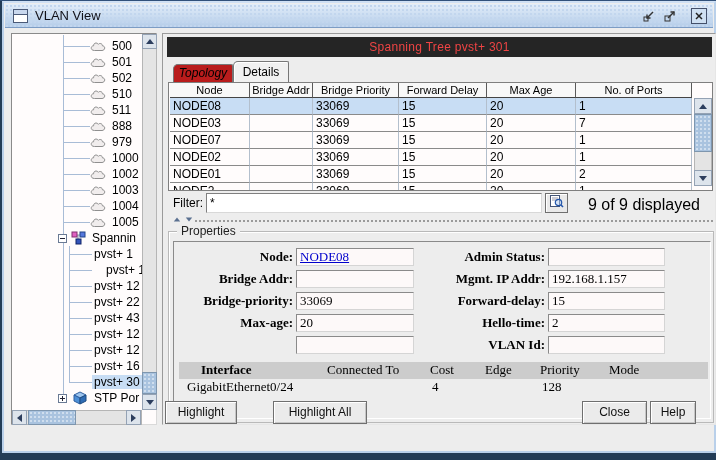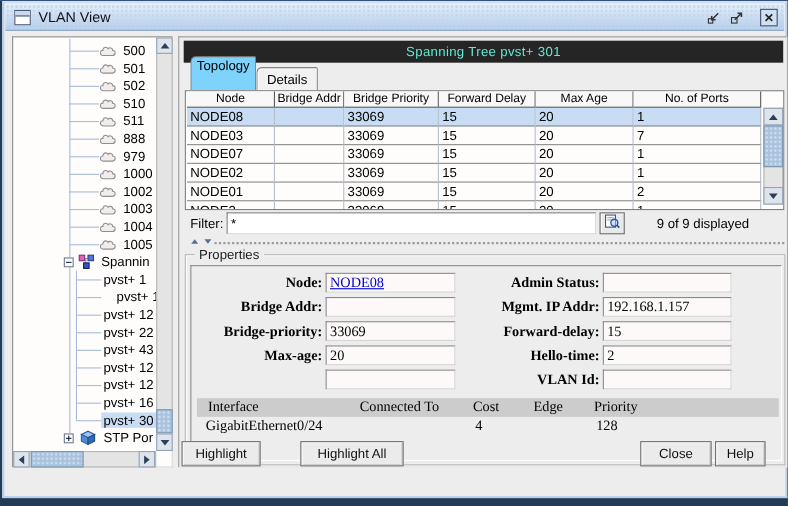--- a/index.html
+++ b/index.html
@@ -38,36 +38,36 @@
   .sb-btn{position:absolute;background:#dde4ec;border:1px solid #94a2b4;display:flex;align-items:center;justify-content:center;}
   .sb-thumb{position:absolute;background:#a9c3df;border:1px solid #7e96ae;
     background-image:radial-gradient(#cfdeee 1px,transparent 1.2px);background-size:4px 4px;}
   .arr{width:0;height:0;}
   .arr.up{border-left:4px solid transparent;border-right:4px solid transparent;border-bottom:5px solid #2c3e5e;}
   .arr.down{border-left:4px solid transparent;border-right:4px solid transparent;border-top:5px solid #2c3e5e;}
   .arr.left{border-top:4px solid transparent;border-bottom:4px solid transparent;border-right:5px solid #2c3e5e;}
   .arr.right{border-top:4px solid transparent;border-bottom:4px solid transparent;border-left:5px solid #2c3e5e;}
   
   .right-panel{position:absolute;left:158px;top:30px;width:554px;height:392px;background:#ededed;border:1px solid #9a9a9a;border-right-color:#e6e6e6;border-bottom-color:#e6e6e6;}
-  .black-header{position:absolute;left:4px;top:3px;width:545px;height:20px;background:#252525;color:#5eead4;font-size:12px;display:flex;align-items:center;justify-content:center;letter-spacing:.3px;}
+  .black-header{position:absolute;left:4px;top:3px;width:545px;height:20px;background:#252525;color:#ef4444;font-size:12px;display:flex;align-items:center;justify-content:center;letter-spacing:.3px;}
   .tabs{position:absolute;left:0;top:26px;width:100%;height:22px;}
   .tab{position:absolute;bottom:0;border:1px solid #777;border-bottom:none;font-size:12px;text-align:center;border-top-left-radius:5px;border-top-right-radius:2px;}
-  .tab.unsel{background:#7dd3fc;height:31px;line-height:17px;}
+  .tab.unsel{background:#b91c1c;height:18px;line-height:17px;font-style:italic;}
   .tab.sel{background:#f1f1f1;height:21px;line-height:20px;box-shadow:inset 1px 1px 0 #fff;}
   
   .table-wrap{position:absolute;left:5px;top:48px;width:545px;height:109px;border:1px solid #7f7f7f;background:#fffcfc;overflow:hidden;}
   .nt-hcell{position:absolute;top:0;height:15px;background:#f8f8f8;border-right:1px solid #5a5a5a;border-bottom:1px solid #444;font-size:11px;text-align:center;line-height:14px;overflow:hidden;white-space:nowrap;}
   .nt-row{position:absolute;left:0;height:17px;}
   .nt-cell{position:absolute;top:0;height:17px;border-right:1px solid #b3bfcd;border-bottom:1px solid #8a8a8a;font-size:12px;line-height:16px;padding-left:3px;overflow:hidden;white-space:nowrap;}
   .nt-row.selected .nt-cell{background:#c8ddf4;}
   
   .filter-label{position:absolute;left:10px;top:162px;font-size:12px;}
   .filter-input{position:absolute;left:43px;top:159px;width:336px;height:20px;border:1px solid #7f7f7f;border-bottom-color:#d8d8d8;border-right-color:#d8d8d8;background:#fff;font:12px "Liberation Sans",sans-serif;padding:1px 3px;}
   .filter-btn{position:absolute;left:382px;top:159px;width:23px;height:20px;background:#e9e9e9;border:1px solid #6f6f6f;box-shadow:inset 1px 1px 0 #fff;display:flex;align-items:center;justify-content:center;}
-  .filter-status{position:absolute;left:400px;top:162px;width:118px;text-align:right;font-size:12px;}
+  .filter-status{position:absolute;left:400px;top:162px;width:137px;text-align:right;font-size:16px;}
   
   .splitter{position:absolute;left:2px;top:183px;width:550px;height:8px;}
   .split-dots{position:absolute;left:30px;right:2px;top:3px;border-top:2px dotted #9a9a9a;}
   .split-arrs{position:absolute;left:8px;top:0;display:flex;gap:4px;}
   .split-arrs .arr.up{border-bottom-color:#5a7090;transform:scale(.8);}
   .split-arrs .arr.down{border-top-color:#5a7090;transform:scale(.8);}
   
   .props-group{position:absolute;left:5px;top:197px;width:546px;height:192px;border:1px solid #b9b9b9;box-shadow:inset 1px 1px 0 #fff;}
   .props-title{position:absolute;left:8px;top:-8px;background:#ededed;padding:0 4px;font-size:12px;color:#222;}
   .props-inner{position:absolute;left:4px;top:9px;width:538px;height:178px;border:1px solid #8a8a8a;border-right-color:#fff;border-bottom-color:#fff;background:#ededed;}
@@ -406,25 +406,26 @@
           <span class="arr up"></span>
           <span class="arr down"></span>
         </div>
         <div class="split-dots"></div>
       </div>
 
       <div class="props-group">
         <div class="props-title">Properties</div>
         <div class="props-inner" id="props-inner">
           <div class="if-header" id="if-header">
-              <div class="if-hcell" style="left: 4px; width: 142px;">Interface</div>
+              <div class="if-hcell" style="left: 16px; width: 142px; font-weight: bold;">Interface</div>
               <div class="if-hcell" style="left: 142px; width: 103px;">Connected To</div>
               <div class="if-hcell" style="left: 245px; width: 55px;">Cost</div>
               <div class="if-hcell" style="left: 300px; width: 55px;">Edge</div>
               <div class="if-hcell" style="left: 355px; width: 69px;">Priority</div>
+              <div class="if-hcell" style="left: 424px; width: 99px;">Mode</div>
             </div>
           <div class="if-row" id="if-row">
               <div class="if-cell" style="left: 0px; width: 142px;">GigabitEthernet0/24</div>
               <div class="if-cell" style="left: 142px; width: 103px;"></div>
               <div class="if-cell" style="left: 245px; width: 55px;">4</div>
               <div class="if-cell" style="left: 300px; width: 55px;"></div>
               <div class="if-cell" style="left: 355px; width: 69px;">128</div>
             </div>
         <div class="plabel" style="left: 0px; top: 6px; width: 119px;">Node:</div>
             <div class="pfield" style="left: 122px; top: 6px; width: 118px;"><span class="link">NODE08</span></div>

